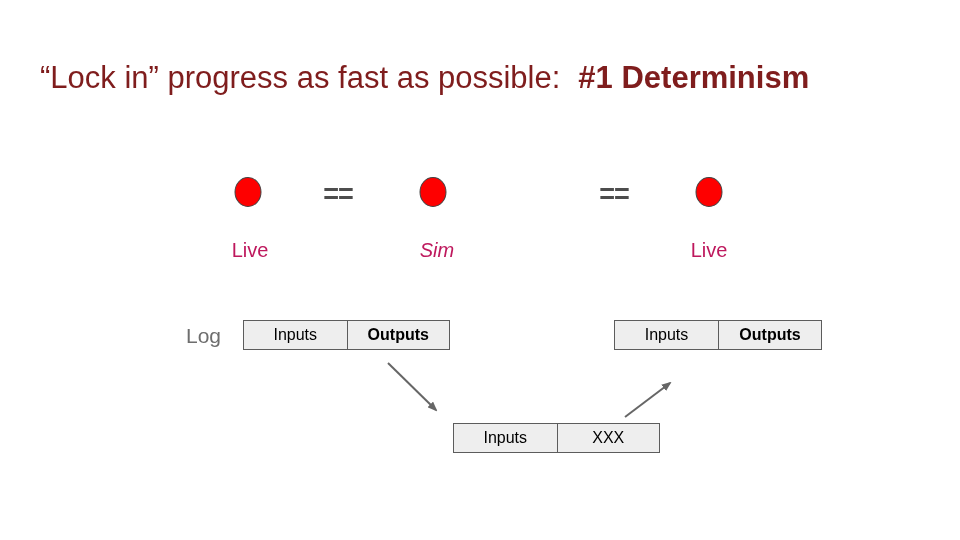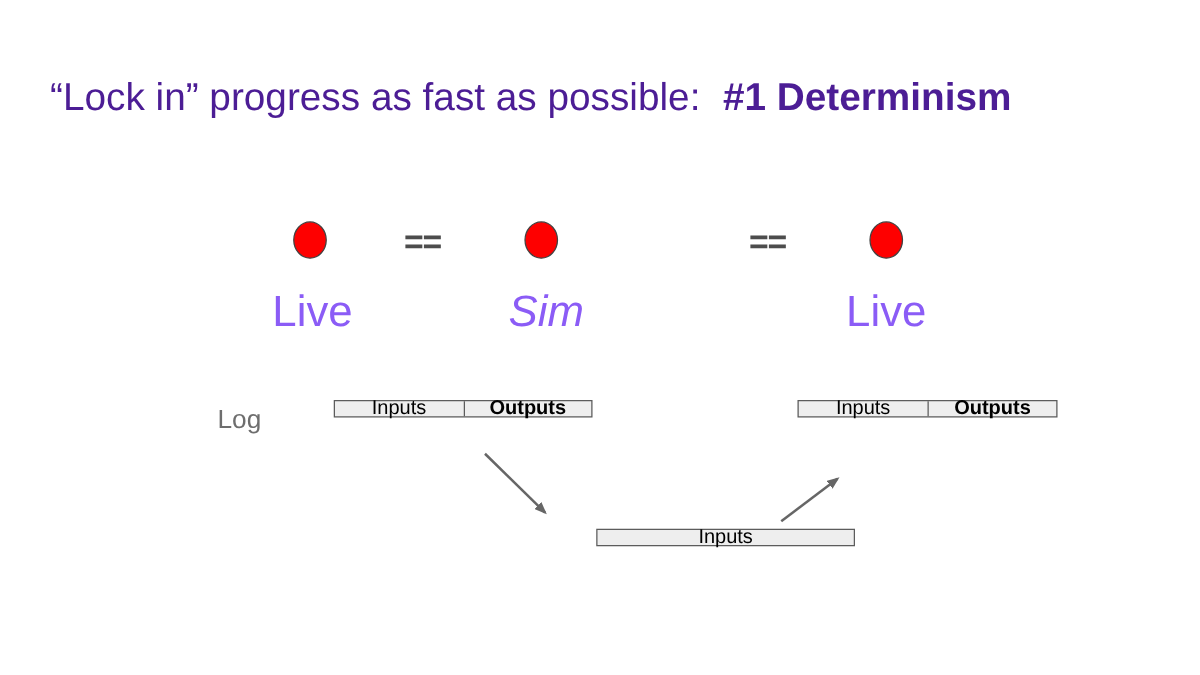--- a/index.html
+++ b/index.html
@@ -14,21 +14,21 @@
     overflow: hidden;
   }
 
   
   .slide-title {
     position: absolute;
     left: 40px;
     top: 60px;
     font-size: 31px;
     line-height: 36px;
-    color: #4c1d95;
+    color: #7f1d1d;
     white-space: nowrap;
     font-weight: 400;
   }
   .slide-title .title-bold {
     font-weight: 700;
     margin-left: 18px;
   }
 
   
   .node-circle {
@@ -54,49 +54,48 @@
     letter-spacing: -1px;
     white-space: nowrap;
   }
   .equals-1 { left: 338px; top: 194px; }
   .equals-2 { left: 614px; top: 194px; }
 
   
   .node-label {
     position: absolute;
     transform: translate(-50%, -50%);
-    font-size: 35px;
-    color: #8b5cf6;
+    font-size: 20px;
+    color: #be185d;
     white-space: nowrap;
   }
   .label-live  { left: 250px; top: 250px; }
   .label-sim   { left: 437px; top: 250px; font-style: italic; }
   .label-resim { left: 709px; top: 250px; }
 
   
   .log-label {
     position: absolute;
-    left: 112px;
+    left: 124px;
     top: 322px;
     width: 97px;
     text-align: right;
     font-size: 21px;
     line-height: 27px;
     color: #6e6e6e;
     white-space: nowrap;
   }
 
   
   .log-box {
     position: absolute;
     display: flex;
-    height: 14px;
+    height: 30px;
     background: #eeeeee;
     border: 1.5px solid #5c5c5c;
-    margin-left: 24px;
   }
   .log-box .cell {
     flex: 1 1 50%;
     display: flex;
     align-items: center;
     justify-content: center;
     font-size: 16px;
     color: #000000;
     white-space: nowrap;
   }
@@ -141,20 +140,21 @@
     <div class="cell bold">Outputs</div>
   </div>
 
   <div class="log-box box-resim-log">
     <div class="cell">Inputs</div>
     <div class="cell bold">Outputs</div>
   </div>
 
   <div class="log-box box-transfer">
     <div class="cell">Inputs</div>
+    <div class="cell">XXX</div>
   </div>
 
   <svg class="arrow-layer" width="960" height="540" viewBox="0 0 960 540">
     <defs>
       <marker id="arrowhead" markerWidth="10" markerHeight="8" refX="8" refY="4" orient="auto" markerUnits="userSpaceOnUse">
         <path d="M0,0 L10,4 L0,8 Z" fill="#666666"></path>
       </marker>
     </defs>
     <line x1="388" y1="363" x2="436" y2="410" stroke="#666666" stroke-width="2" marker-end="url(#arrowhead)"></line>
     <line x1="625" y1="417" x2="670" y2="383" stroke="#666666" stroke-width="2" marker-end="url(#arrowhead)"></line>

